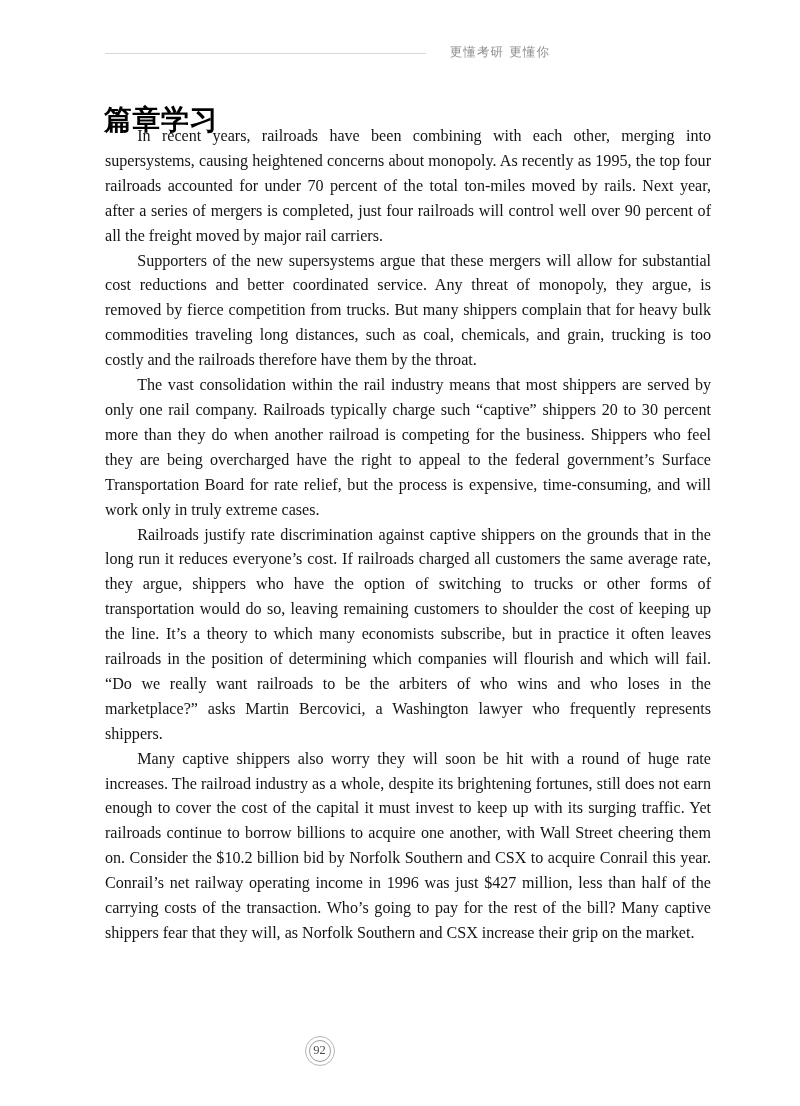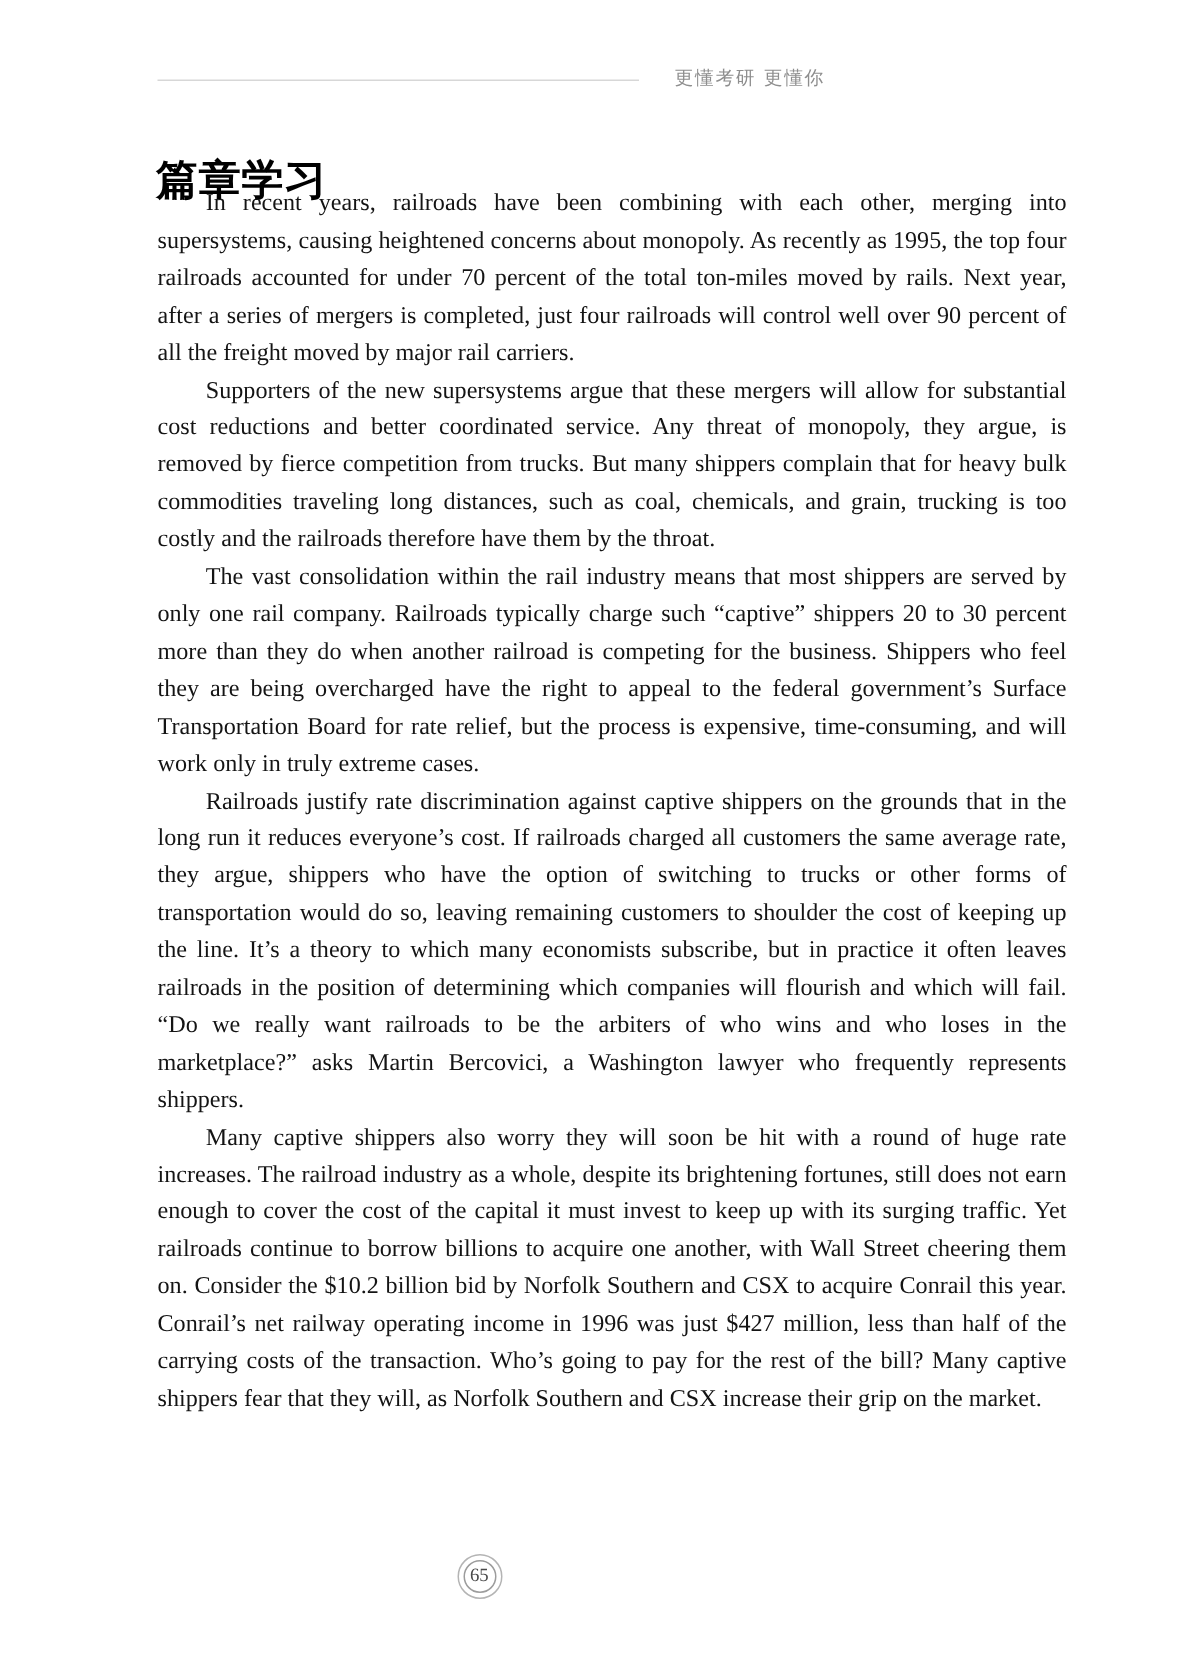--- a/index.html
+++ b/index.html
@@ -145,17 +145,17 @@
     <p class="body-paragraph">Supporters of the new supersystems argue that these mergers will allow for substantial cost reductions and better coordinated service. Any threat of monopoly, they argue, is removed by fierce competition from trucks. But many shippers complain that for heavy bulk commodities traveling long distances, such as coal, chemicals, and grain, trucking is too costly and the railroads therefore have them by the throat.</p>
     <p class="body-paragraph">The vast consolidation within the rail industry means that most shippers are served by only one rail company. Railroads typically charge such “captive” shippers 20 to 30 percent more than they do when another railroad is competing for the business. Shippers who feel they are being overcharged have the right to appeal to the federal government’s Surface Transportation Board for rate relief, but the process is expensive, time-consuming, and will work only in truly extreme cases.</p>
     <p class="body-paragraph">Railroads justify rate discrimination against captive shippers on the grounds that in the long run it reduces everyone’s cost. If railroads charged all customers the same average rate, they argue, shippers who have the option of switching to trucks or other forms of transportation would do so, leaving remaining customers to shoulder the cost of keeping up the line. It’s a theory to which many economists subscribe, but in practice it often leaves railroads in the position of determining which companies will flourish and which will fail. “Do we really want railroads to be the arbiters of who wins and who loses in the marketplace?” asks Martin Bercovici, a Washington lawyer who frequently represents shippers.</p>
     <p class="body-paragraph">Many captive shippers also worry they will soon be hit with a round of huge rate increases. The railroad industry as a whole, despite its brightening fortunes, still does not earn enough to cover the cost of the capital it must invest to keep up with its surging traffic. Yet railroads continue to borrow billions to acquire one another, with Wall Street cheering them on. Consider the $10.2 billion bid by Norfolk Southern and CSX to acquire Conrail this year. Conrail’s net railway operating income in 1996 was just $427 million, less than half of the carrying costs of the transaction. Who’s going to pay for the rest of the bill? Many captive shippers fear that they will, as Norfolk Southern and CSX increase their grip on the market.</p>
   </div>
 
   <div class="footer">
     <div class="page-badge">
       <span class="ring-outer"></span>
       <span class="ring-inner"></span>
-      <span class="page-number">65</span>
+      <span class="page-number">92</span>
     </div>
   </div>
 
 </div>
 
 </body></html>

